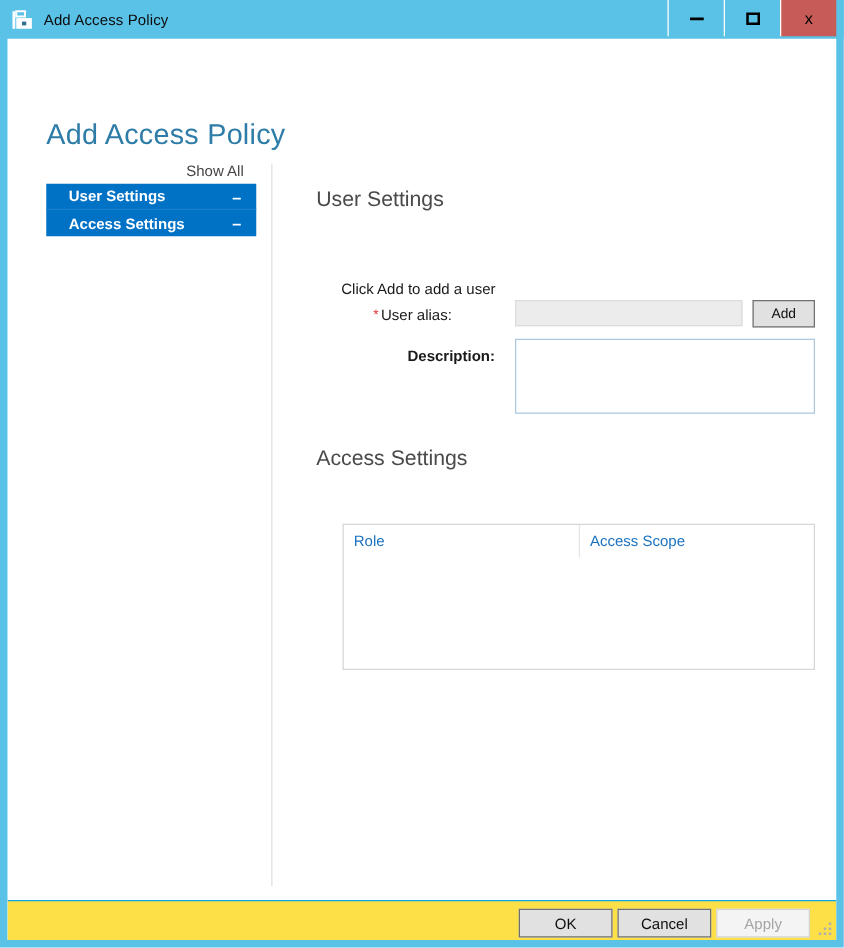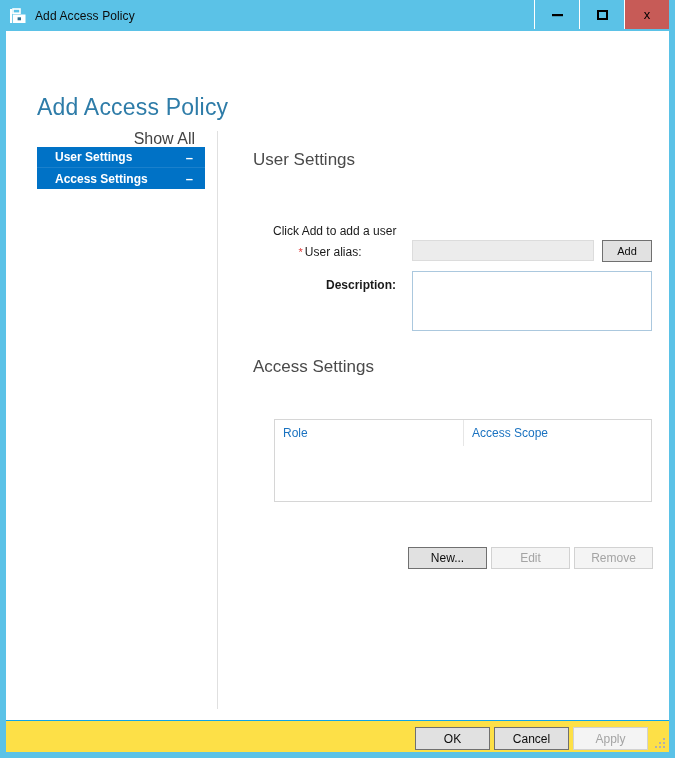--- a/index.html
+++ b/index.html
@@ -113,21 +113,21 @@
   }
   .show-all-row {
     height: 17px;
     display: flex;
     justify-content: flex-end;
     align-items: flex-start;
     padding-right: 10px;
     box-sizing: border-box;
   }
   .show-all {
-    font-size: 16px;
+    font-size: 12px;
     color: #444444;
     cursor: default;
     white-space: nowrap;
   }
   .nav-item {
     height: 21px;
     background: #0072c6;
     color: #ffffff;
     display: flex;
     align-items: center;
@@ -246,21 +246,21 @@
     resize: none;
     outline: none;
   }
 
   
   .table-box {
     position: absolute;
     left: 268px;
     top: 388px;
     width: 378px;
-    height: 83px;
+    height: 117px;
     background: #ffffff;
     border: 1px solid #d6d6d6;
     box-sizing: border-box;
   }
   .table-head {
     display: flex;
     height: 26px;
     align-items: center;
   }
   .th {
@@ -396,25 +396,20 @@
       <div class="section-title s-access">Access Settings</div>
 
       <div class="table-box">
         <div class="table-head">
           <div class="th th-role">Role</div>
           <div class="th th-scope">Access Scope</div>
         </div>
         <div class="table-body"></div>
       </div>
 
-      <div class="tbl-buttons">
-        <button class="win-btn">New...</button>
-        <button class="win-btn disabled" disabled="">Edit</button>
-        <button class="win-btn disabled" disabled="">Remove</button>
-      </div>
 
       <div class="footer">
         <div class="footer-buttons">
           <button class="win-btn">OK</button>
           <button class="win-btn">Cancel</button>
           <button class="win-btn disabled" disabled="">Apply</button>
         </div>
       </div>
 
       <svg class="resize-grip" viewBox="0 0 12 12">

